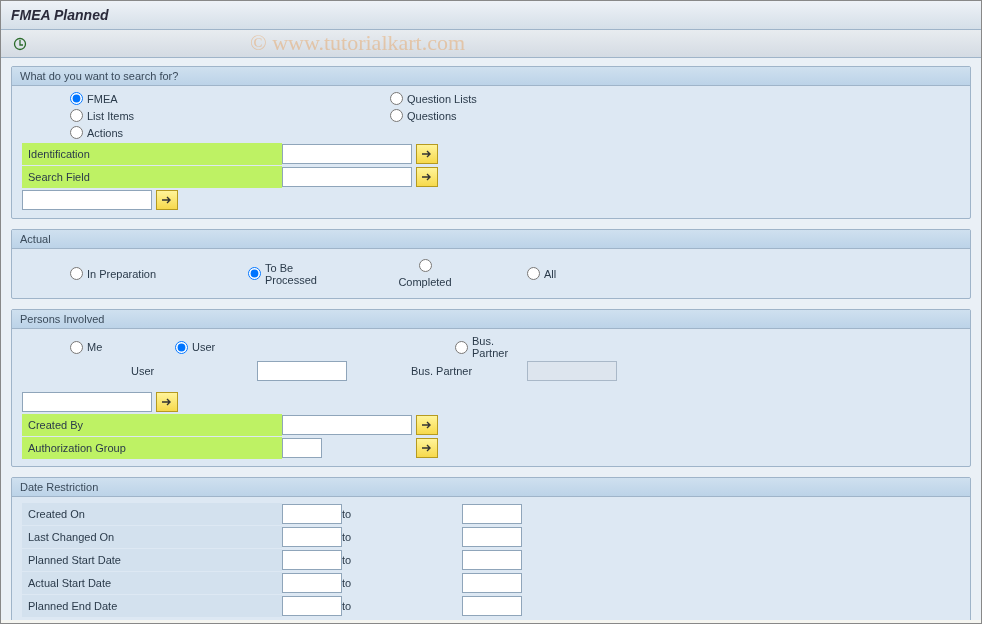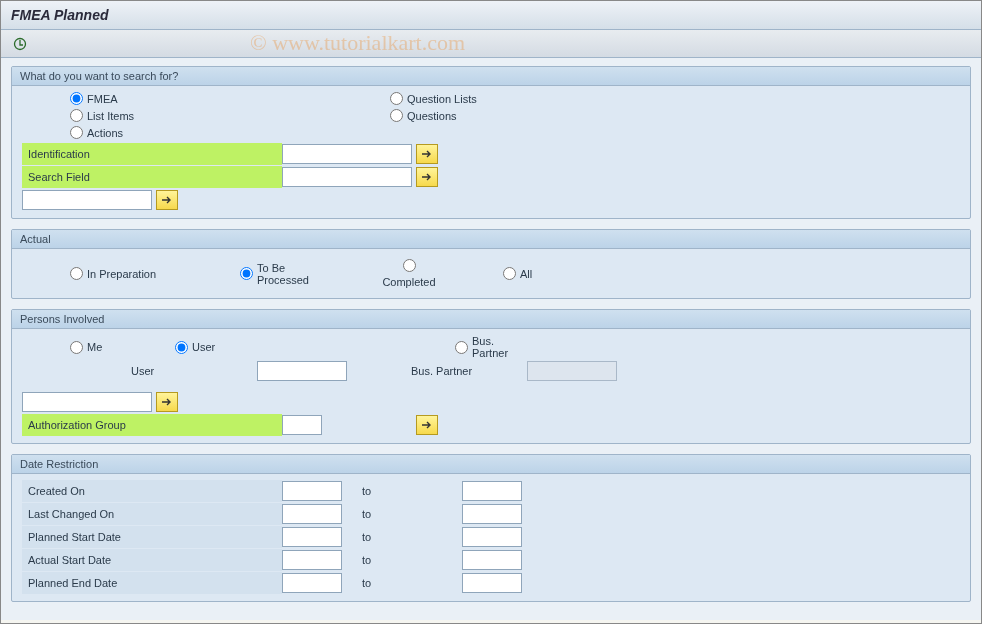--- a/index.html
+++ b/index.html
@@ -133,24 +133,24 @@
     .date-label {
       width: 260px;
       background: #d3e1ee;
       padding: 3px 6px;
       color: #2a3a4a;
       height: 22px;
       display: flex;
       align-items: center;
     }
     .to-label {
-      width: 120px; padding-left: 20px;
+      width: 120px; 
       color: #2a3a4a;
     }
-    .status-row{ display:flex; gap:0; padding:4px 0;}
+    .status-row{ display:flex; gap:8px; padding:4px 0;}
     .status-row .radio-item{ margin-right: 40px;}
     .status-row .radio-item:first-child{ margin-left:0; width:170px; margin-right:0;}
     .status-row .radio-item:nth-child(2){ width:123px; margin-right:0;}
     .status-row .radio-item:nth-child(3){ width:140px; margin-right:0;flex-direction:column;}
   </style>
 </head>
 <body>
 
 <div class="title-bar">
   <span>FMEA Planned</span>
@@ -283,20 +283,29 @@
 
       <div class="field-row">
         <input class="text-input w130" style="">
         <span class="select-btn">
             <svg width="12" height="10" viewBox="0 0 12 10">
               <path d="M1 5 L8 5 M6 2 L9 5 L6 8" stroke="#333" stroke-width="1.4" fill="none"></path>
             </svg>
           </span>
       </div>
       <div class="field-row">
+        <div class="field-label">Created By</div>
+        <input class="text-input w130" style="">
+        <span class="select-btn">
+            <svg width="12" height="10" viewBox="0 0 12 10">
+              <path d="M1 5 L8 5 M6 2 L9 5 L6 8" stroke="#333" stroke-width="1.4" fill="none"></path>
+            </svg>
+          </span>
+      </div>
+      <div class="field-row">
         <div class="field-label">Authorization Group</div>
         <input class="text-input w40" style="">
         <div style="width:90px"></div>
         <span class="select-btn">
             <svg width="12" height="10" viewBox="0 0 12 10">
               <path d="M1 5 L8 5 M6 2 L9 5 L6 8" stroke="#333" stroke-width="1.4" fill="none"></path>
             </svg>
           </span>
       </div>
     </div>

